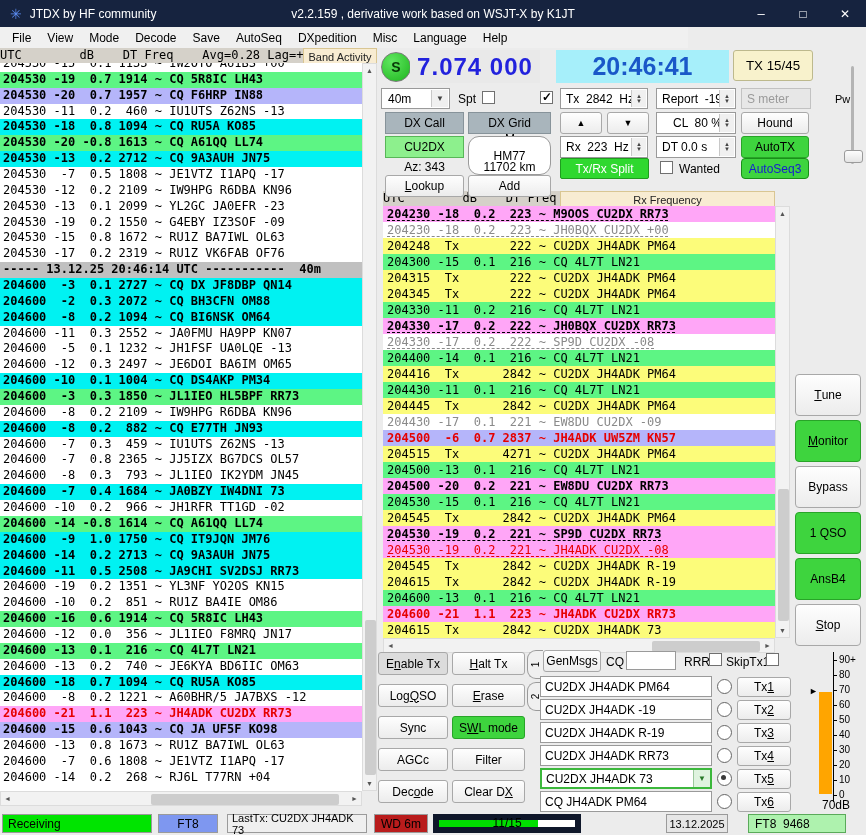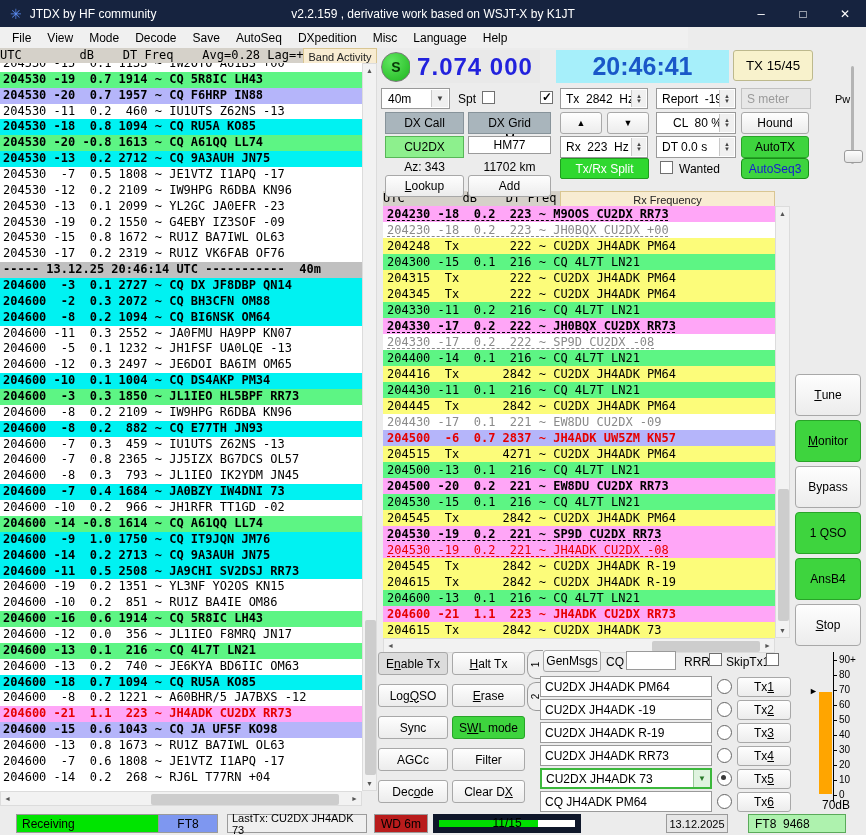--- a/index.html
+++ b/index.html
@@ -165,21 +165,21 @@
   #meter-scale .tick::before{content:"";position:absolute;left:0;top:50%;width:3px;border-top:1px solid #000;}
   #meter-bar{position:absolute;left:819px;width:13px;background:#ffa500;}
   #meter-pointer{position:absolute;left:809px;font-size:9px;color:#000;}
   #meter-pointer::before{content:"►";}
   .meter-lbl{position:absolute;left:822px;top:798px;font-size:12px;}
 
   
   .statusbar{position:absolute;left:0;top:812px;width:866px;height:23px;background:#ececec;}
   .st{position:absolute;top:814px;height:19px;box-sizing:border-box;display:flex;align-items:center;
       font-size:11px;border:1px solid #9a9a9a;background:#f2f2f2;}
-  .st-receiving{left:16px;width:150px;background:#00e400;padding-left:5px;font-size:12px;}
+  .st-receiving{left:2px;width:150px;background:#00e400;padding-left:5px;font-size:12px;}
   .st-mode{left:158px;width:60px;background:#7e97f0;justify-content:center;font-size:12px;}
   .st-lasttx{left:227px;width:140px;padding-left:4px;background:#efefef;}
   .st-wd{left:374px;width:54px;justify-content:center;background:#b91c1c;font-size:12px;}
   .st-progress{left:433px;width:148px;background:#fff;border:6px solid #0f172a;position:absolute;}
   .st-progress .fill{position:absolute;left:0;top:0;bottom:0;background:#00dd00;}
   .st-progress .ptext{position:absolute;left:0;right:0;text-align:center;line-height:17px;font-size:12px;}
   .st-logged{left:588px;width:72px;background:#aef2ae;border-color:#5aaa5a;justify-content:center;margin-top:47px;}
   .st-date{left:666px;width:62px;background:#e6e6e6;justify-content:center;}
   .st-count{left:748px;width:98px;background:#aef2ae;border-color:#5aaa5a;padding-left:6px;font-size:12px;white-space:pre;}
   u{text-decoration:underline;}
@@ -350,21 +350,21 @@
   <div class="hdr-box" style="left:468px;top:112px;width:83px;height:22px;">DX Grid</div>
   <button class="btn" style="position:absolute;left:560px;top:112px;width:42px;height:22px;font-size:9px;">▲</button>
   <button class="btn" style="position:absolute;left:607px;top:112px;width:42px;height:22px;font-size:9px;">▼</button>
   <div class="spin" style="left:656px;top:112px;width:80px;height:22px;padding-left:16px;">
     <span>CL  80 %</span>
     <span class="arrows"></span>
   </div>
   <button class="btn" style="position:absolute;left:741px;top:112px;width:68px;height:22px;">Hound</button>
 
   <div class="dx-call-val" style="left:385px;top:136px;width:79px;height:22px;">CU2DX</div>
-  <div class="fieldbox" style="left:468px;top:136px;width:83px;height:18px;">HM77</div>
+  <div class="fieldbox" style="left:468px;top:136px;width:83px;height:39px;border-radius:11px;">HM77</div>
   <div class="spin" style="left:560px;top:136px;width:88px;height:22px;">
     <span>Rx  223  Hz</span>
     <span class="arrows"></span>
   </div>
   <div class="spin" style="left:656px;top:136px;width:80px;height:22px;">
     <span>DT 0.0 s</span>
     <span class="arrows"></span>
   </div>
   <button class="btn green" style="position:absolute;left:741px;top:136px;width:68px;height:22px;">AutoTX</button>
 

